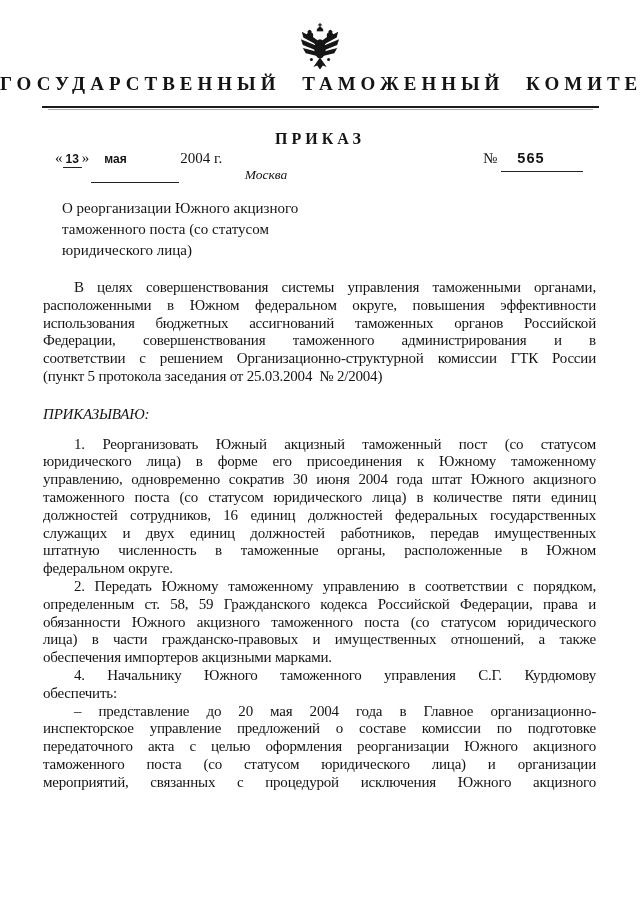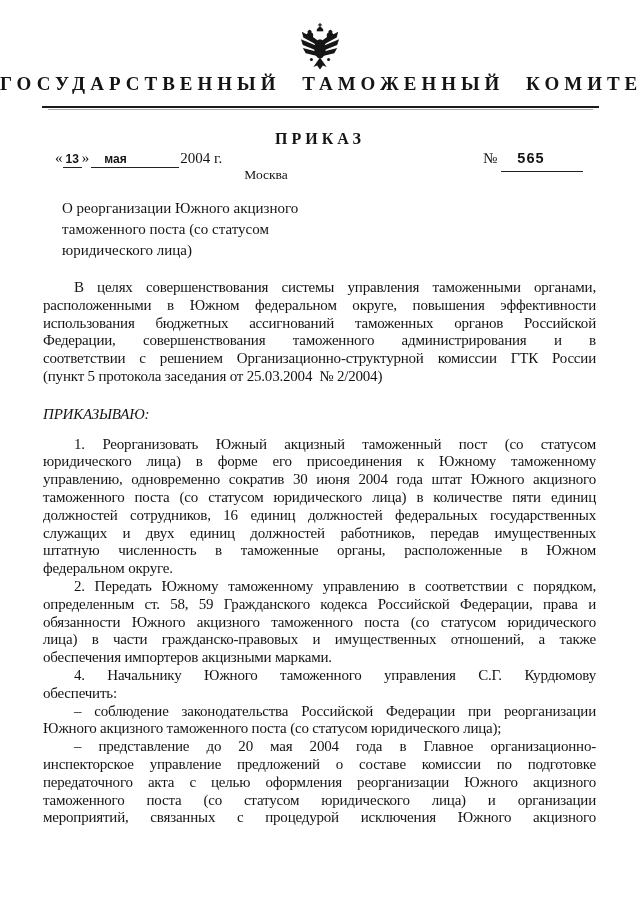--- a/index.html
+++ b/index.html
@@ -15,27 +15,27 @@
   .org1{top:73px;letter-spacing:5px;word-spacing:12px;}
   .org2{top:89px;letter-spacing:5px;word-spacing:12px;}
   .rule{position:absolute;left:42px;top:106px;width:557px;height:2px;background:#1b1b1b;}
   .rule::after{content:"";position:absolute;left:6px;top:3px;width:545px;height:1px;background:#555;opacity:.5;}
   .doctitle{position:absolute;left:0;top:130px;width:640px;text-align:center;
             font-weight:bold;font-size:16px;letter-spacing:4px;}
   .dateline{position:absolute;left:55px;top:150px;font-size:15px;white-space:nowrap;}
   .typed{font-family:"Liberation Sans","DejaVu Sans",sans-serif;font-weight:bold;font-size:12px;}
   .u13{display:inline-block;border-bottom:1.5px solid #222;padding:0 3px 1px 3px;}
   .umonth{display:inline-block;width:88px;border-bottom:1.5px solid #222;
-          padding-left:13px;padding-bottom:1px;margin-left:2px;box-sizing:border-box;}
+          padding-left:13px;padding-bottom:16px;margin-left:2px;box-sizing:border-box;}
   .yeartxt{margin-left:1px;}
   .numline{position:absolute;left:483px;top:150px;font-size:15px;white-space:nowrap;}
   .unum{display:inline-block;width:82px;border-bottom:1.5px solid #222;
         padding-left:16px;padding-bottom:5px;margin-left:4px;box-sizing:border-box;
         letter-spacing:1px;font-size:14.5px;}
-  .city{position:absolute;left:0;top:167px;width:532px;text-align:center;font-size:13.5px;}
+  .city{position:absolute;left:0;top:167px;width:532px;text-align:center;font-size:13.5px;font-style:italic;}
   
   .subject{position:absolute;left:62px;top:198px;font-size:15px;line-height:21px;}
   
   .bodytxt{position:absolute;left:43px;top:279px;width:553px;
            font-size:15px;line-height:17.8px;letter-spacing:-0.2px;}
   .para{margin:0;}
   .ln{text-align:justify;text-align-last:justify;}
   .last{text-align:center;text-align-last:left;}
   .ind{text-indent:31px;}
   .orderword{margin-top:20px;font-size:15px;font-style:italic;}
@@ -124,24 +124,20 @@
       <div class="ln">лица) в части гражданско-правовых и имущественных отношений, а также</div>
       <div class="last">обеспечения импортеров акцизными марками.</div>
     </div>
 
 
     <div class="para">
       <div class="ln ind">4. Начальнику Южного таможенного управления С.Г. Курдюмову</div>
       <div class="last">обеспечить:</div>
     </div>
 
-    <div class="para">
-      <div class="ln ind">– соблюдение законодательства Российской Федерации при реорганизации</div>
-      <div class="last">Южного акцизного таможенного поста (со статусом юридического лица);</div>
-    </div>
 
     <div class="para">
       <div class="ln ind">– представление до 20 мая 2004 года в Главное организационно-</div>
       <div class="ln">инспекторское управление предложений о составе комиссии по подготовке</div>
       <div class="ln">передаточного акта с целью оформления реорганизации Южного акцизного</div>
       <div class="ln">таможенного поста (со статусом юридического лица) и организации</div>
       <div class="ln">мероприятий, связанных с процедурой исключения Южного акцизного</div>
     </div>
 
   </div>

